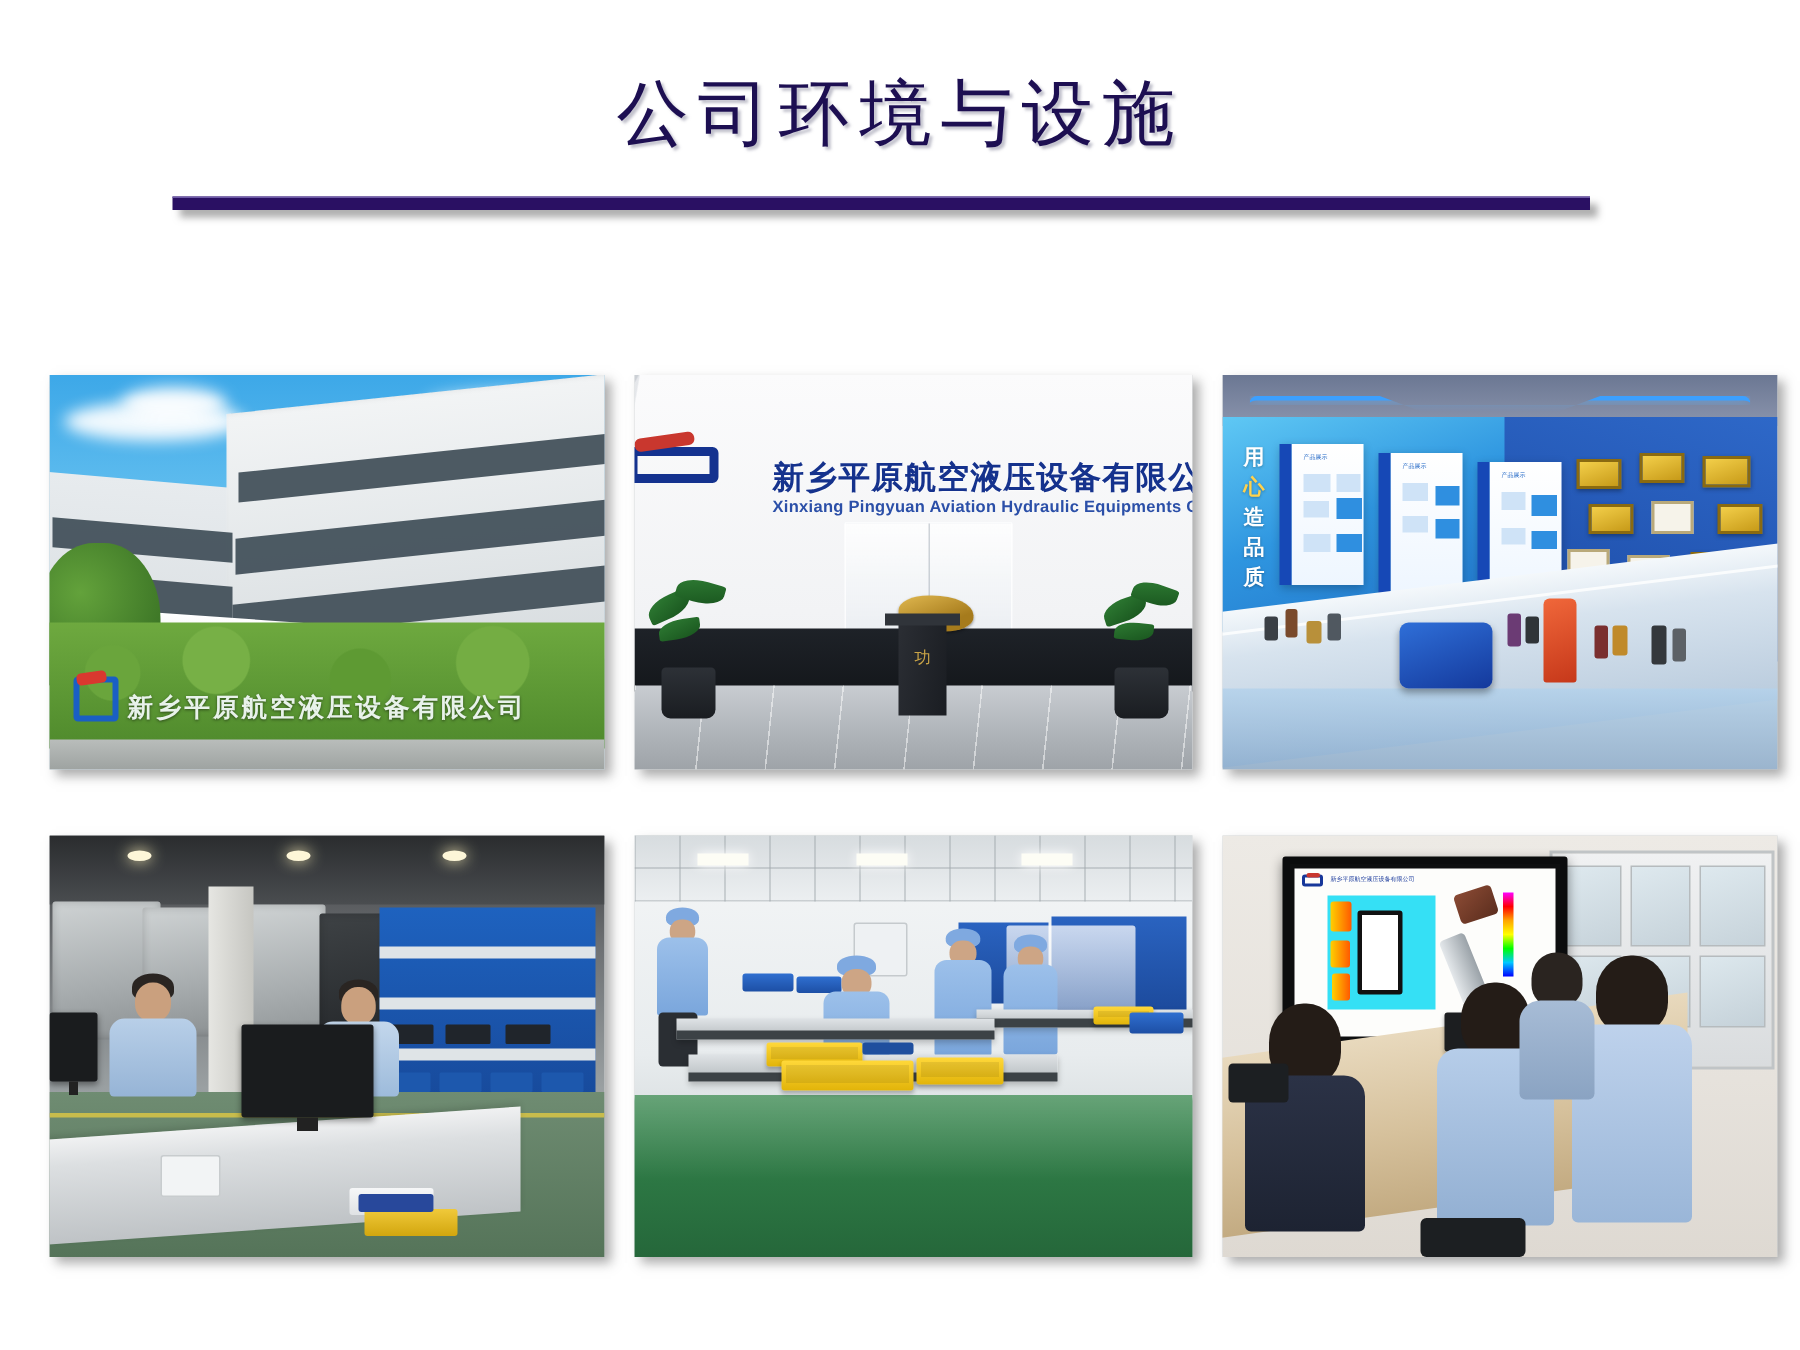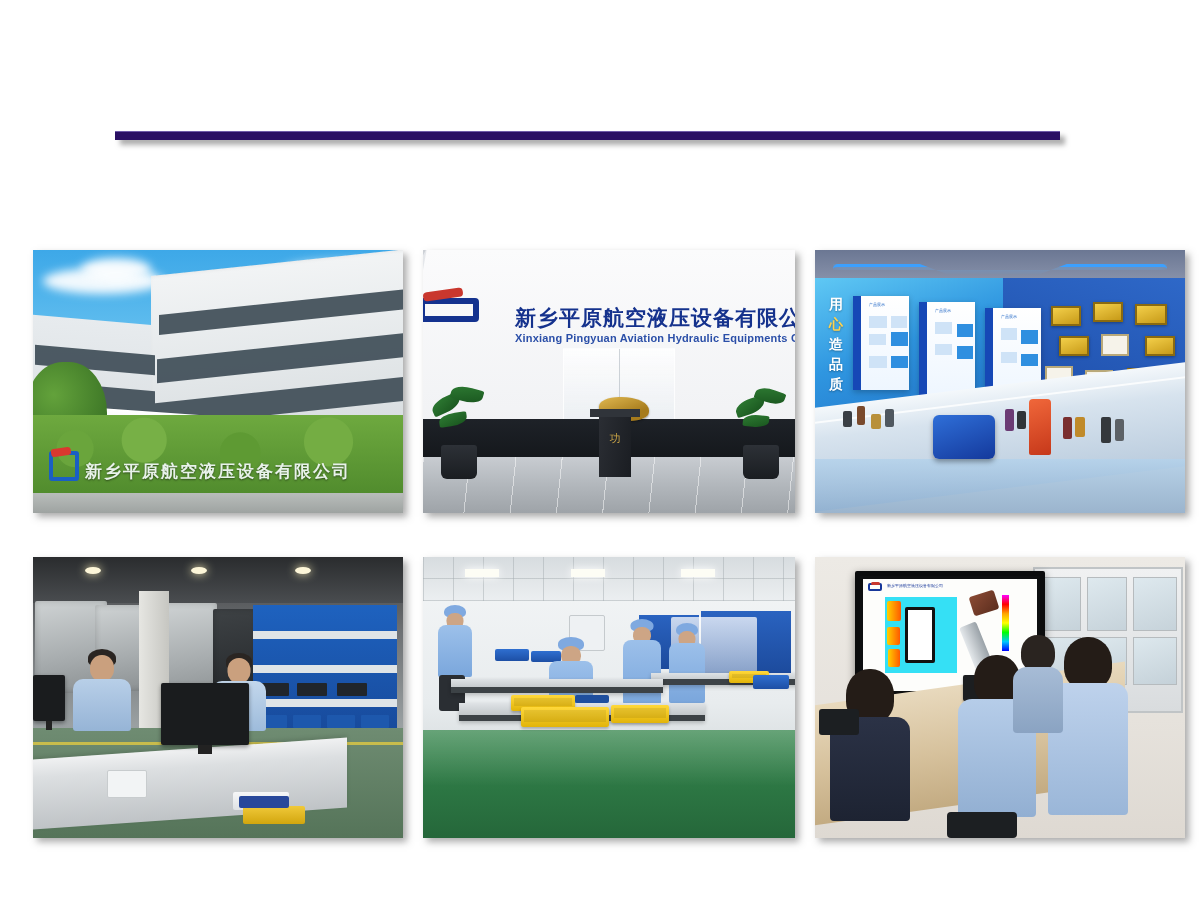--- a/index.html
+++ b/index.html
@@ -314,20 +314,21 @@
   .mp { position:absolute; }
   .mp .h{ position:absolute; left:50%; transform:translateX(-50%); border-radius:48% 48% 40% 40%; background:#241c17; }
   .mp .s{ position:absolute; left:50%; transform:translateX(-50%); border-radius:14px 14px 4px 4px; }
   .laptop { position:absolute; width:40px; height:26px; background:#1c1e20; border-radius:2px; box-shadow:0 2px 3px rgba(0,0,0,.3); }
 </style>
 </head>
 <body>
 
 <div class="slide">
 
+  <div class="title">公司环境与设施</div>
   <div class="title-rule"></div>
 
   <div class="grid">
 
     <div class="photo">
       <div class="scene">
         <div class="sky"></div>
         <div class="cloud c1"></div>
         <div class="cloud c2"></div>
         <div class="cloud c3"></div>

